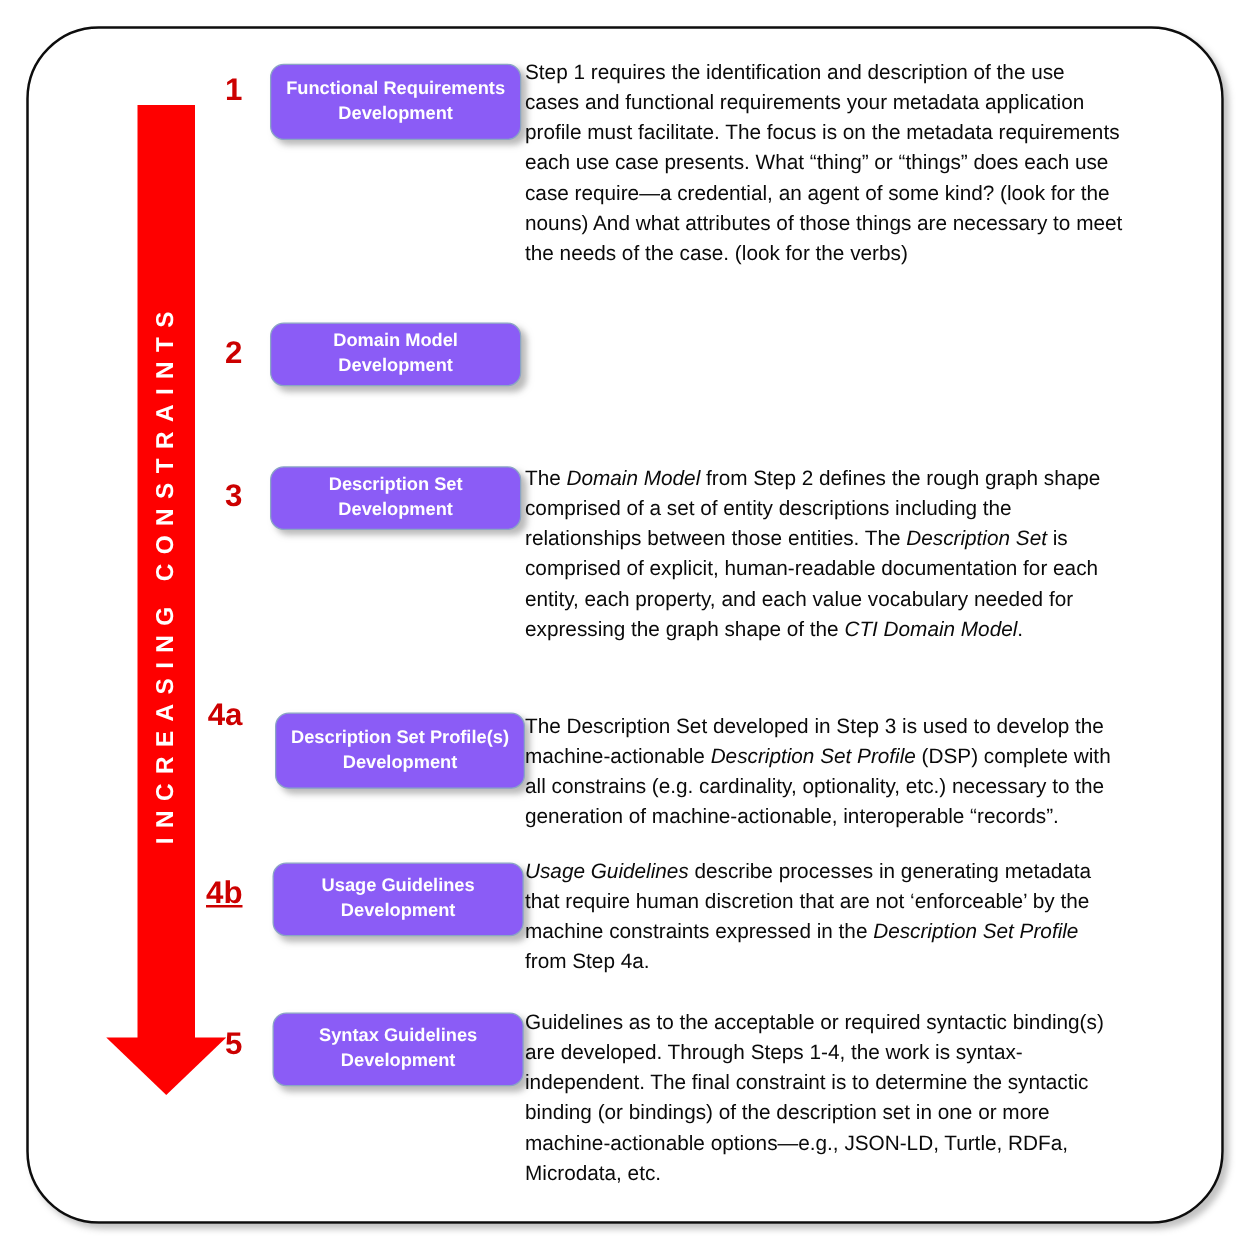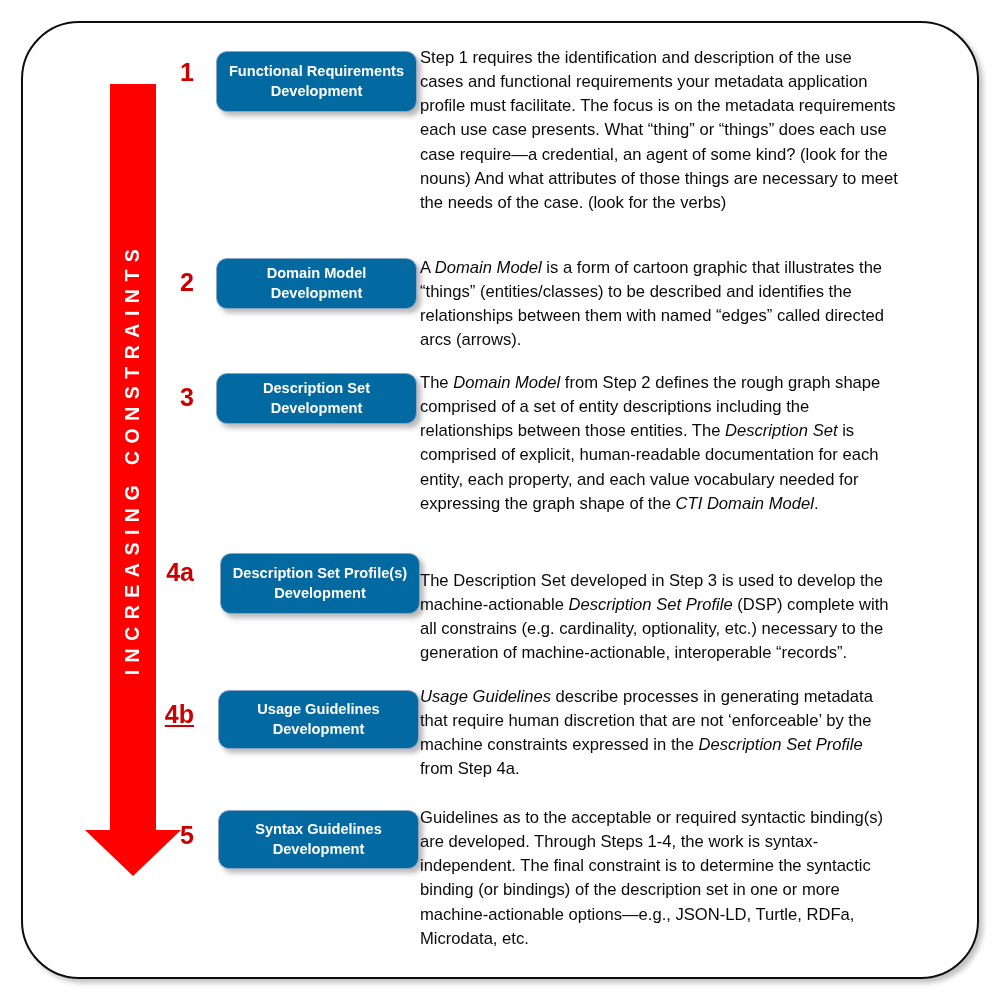--- a/index.html
+++ b/index.html
@@ -81,21 +81,21 @@
     color: #cc0000;
     font-weight: bold;
     font-size: 25px;
     font-family: "Liberation Sans", sans-serif;
     text-align: right;
     line-height: 1;
   }
 
   .step-box {
     position: absolute;
-    background: #0369a1;
+    background: #8b5cf6;
     border: 1.5px solid #8aa5c4;
     border-radius: 11px;
     box-shadow: 4px 4px 5px rgba(130,130,130,0.55);
     color: #ffffff;
     font-weight: bold;
     font-size: 14.6px;
     line-height: 1.32;
     display: flex;
     align-items: center;
     justify-content: center;
@@ -139,33 +139,32 @@
   </div>
   <div class="step-desc" style="top:46px;">Step 1 requires the identification and description of the use cases and functional requirements your metadata application profile must facilitate. The focus is on the metadata requirements each use case presents. What “thing” or “things” does each use case  require—a credential, an agent of some kind? (look for the nouns) And what attributes of those things are necessary to meet the needs of the case. (look for the verbs)</div>
 
   <div class="step-num" style="left:150px; top:270px; width:44px;">2</div>
   <div class="step-box" style="left:216px; top:258px; width:201px; height:51px;">
     <div>
       <div>Domain Model</div>
       <div>Development</div>
     </div>
   </div>
-  <div class="step-desc" style="top:256px;">A <i>Domain Model</i> is a form of cartoon graphic that illustrates the “things” (entities/classes) to be described and identifies the relationships between them with named “edges” called directed arcs (arrows).</div>
 
   <div class="step-num" style="left:150px; top:385px; width:44px;">3</div>
   <div class="step-box" style="left:216px; top:373px; width:201px; height:51px;">
     <div>
       <div>Description Set</div>
       <div>Development</div>
     </div>
   </div>
   <div class="step-desc" style="top:371px;">The <i>Domain Model</i> from Step 2 defines the rough graph shape comprised of a set of entity descriptions including the relationships between those entities. The <i>Description Set</i> is comprised of explicit, human-readable documentation for each entity, each property, and each value vocabulary needed for expressing the graph shape of the <i>CTI Domain Model</i>.</div>
 
   <div class="step-num" style="left:142px; top:560px; width:52px;">4a</div>
-  <div class="step-box" style="left:220px; top:553px; width:200px; height:61px;">
+  <div class="step-box" style="left:220px; top:570px; width:200px; height:61px;">
     <div>
       <div>Description Set Profile(s)</div>
       <div>Development</div>
     </div>
   </div>
   <div class="step-desc" style="top:549px;margin-top:20px;">The Description Set developed in Step 3 is used to develop the machine-actionable <i>Description Set Profile</i> (DSP) complete with all constrains (e.g. cardinality, optionality, etc.) necessary to the generation of machine-actionable, interoperable “records”.</div>
 
   <div class="step-num" style="left:142px; top:702px; width:52px;text-decoration:underline;">4b</div>
   <div class="step-box" style="left:218px; top:690px; width:201px; height:59px;">
     <div>

